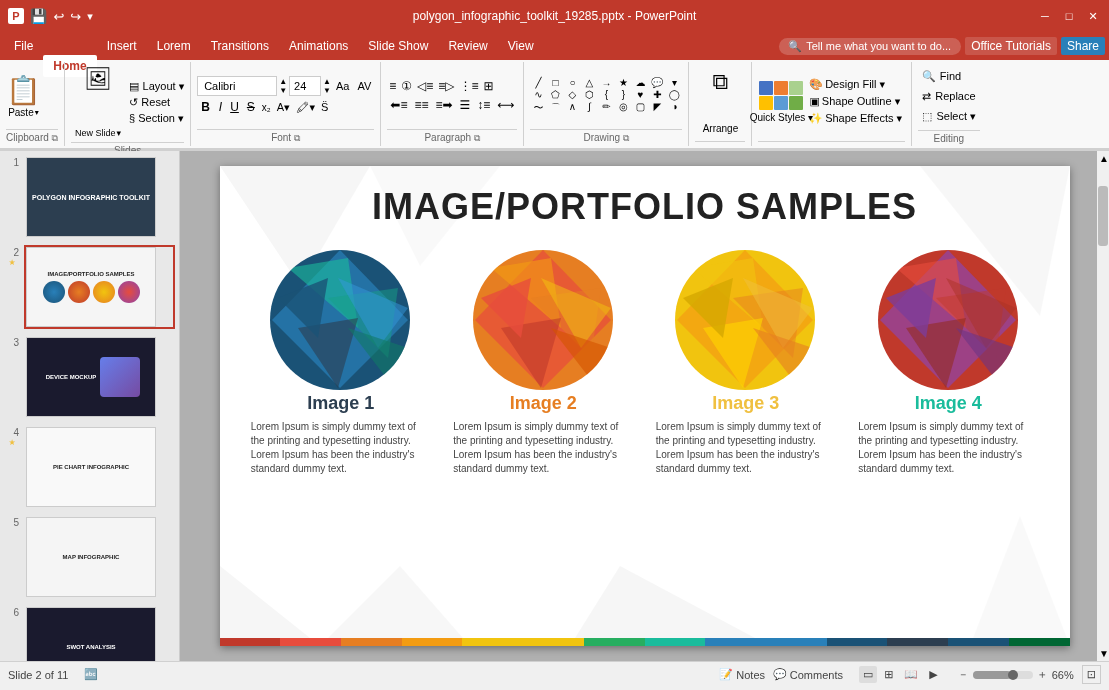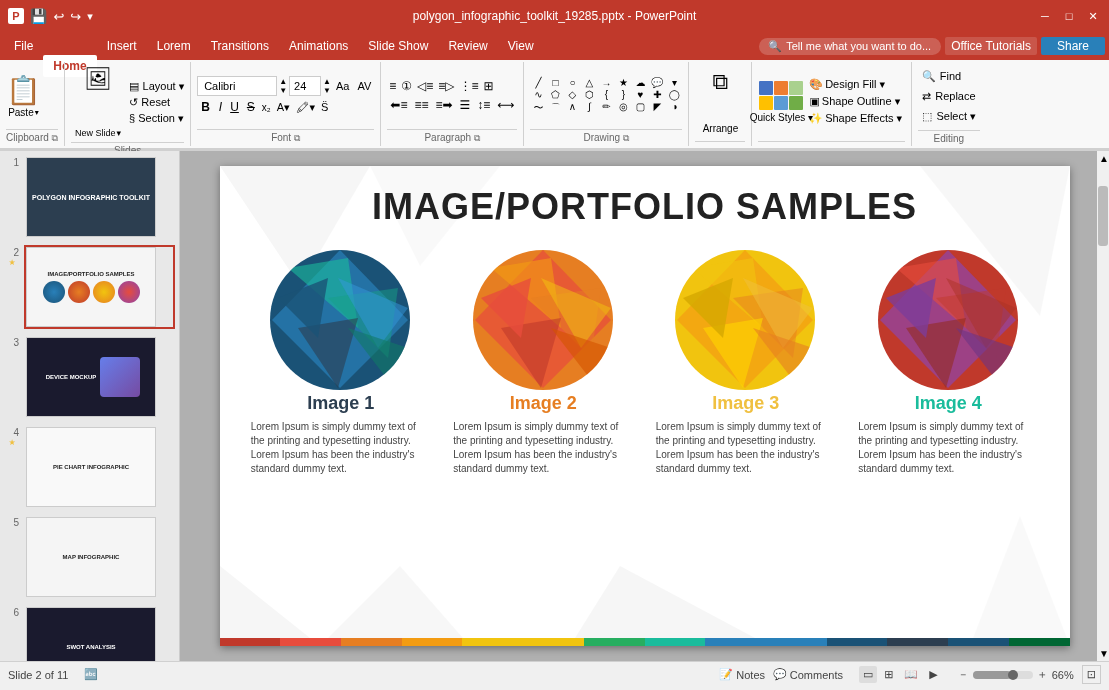--- a/index.html
+++ b/index.html
@@ -319,21 +319,21 @@
   <div class="menu-item">Animations</div>
   <div class="menu-item">Slide Show</div>
   <div class="menu-item">Review</div>
   <div class="menu-item">View</div>
   <div class="menu-bar-right">
     <div style="background:rgba(255,255,255,0.2);border-radius:10px;padding:2px 10px;color:white;font-size:11px;display:flex;align-items:center;gap:4px;cursor:pointer;">
       <span>🔍</span>
       <span>Tell me what you want to do...</span>
     </div>
     <div style="color:white;font-size:12px;cursor:pointer;padding:2px 6px;background:rgba(255,255,255,0.15);border-radius:2px;">Office Tutorials</div>
-    <div style="color:white;font-size:12px;cursor:pointer;padding:2px 16px;background:#2980b9;border-radius:2px;">Share</div>
+    <div style="color:white;font-size:12px;cursor:pointer;padding:2px 6px;background:#2980b9;border-radius:2px;">Share</div>
   </div>
 </div>
 
 <div class="ribbon">
   <div class="ribbon-content">
 
     <div class="ribbon-group">
       <div class="ribbon-group-content">
         <div style="display:flex;flex-direction:column;align-items:center;">
           <span style="font-size:28px;cursor:pointer;">📋</span>

